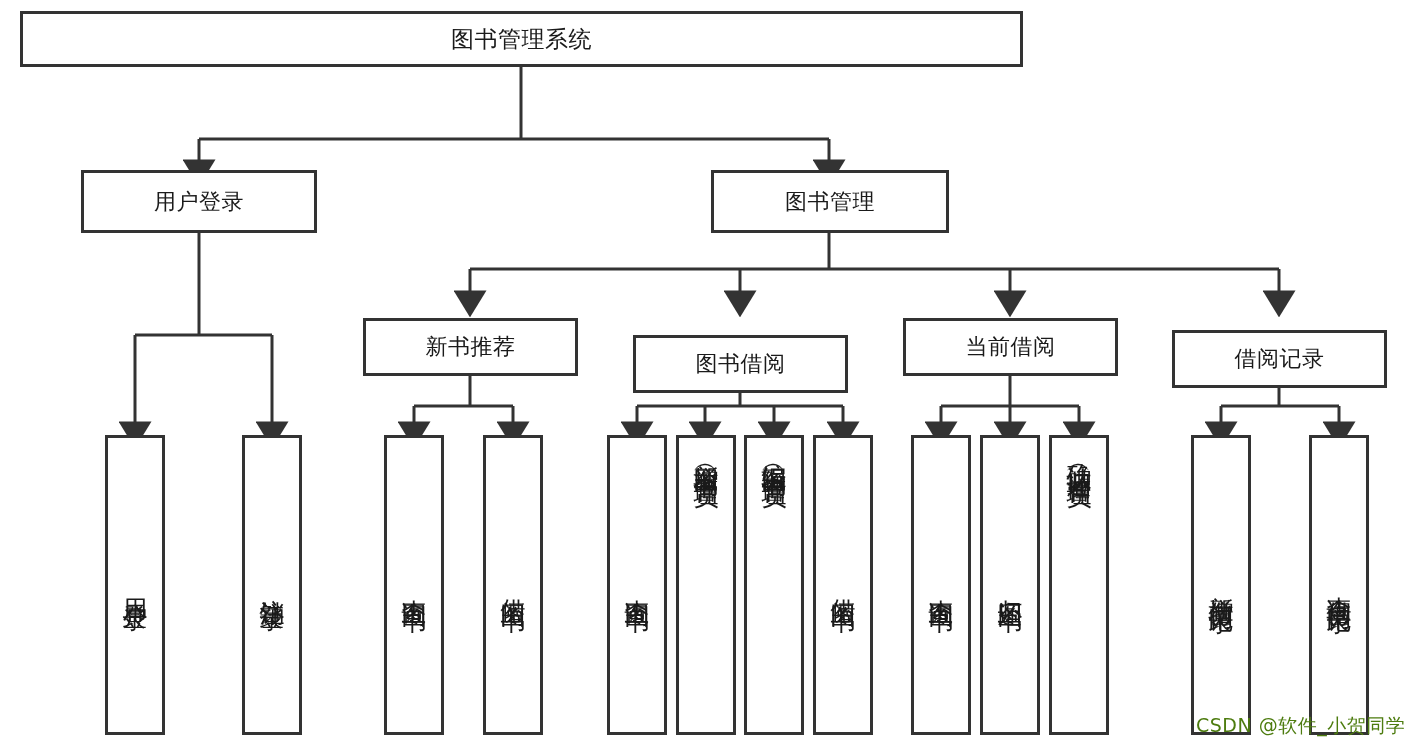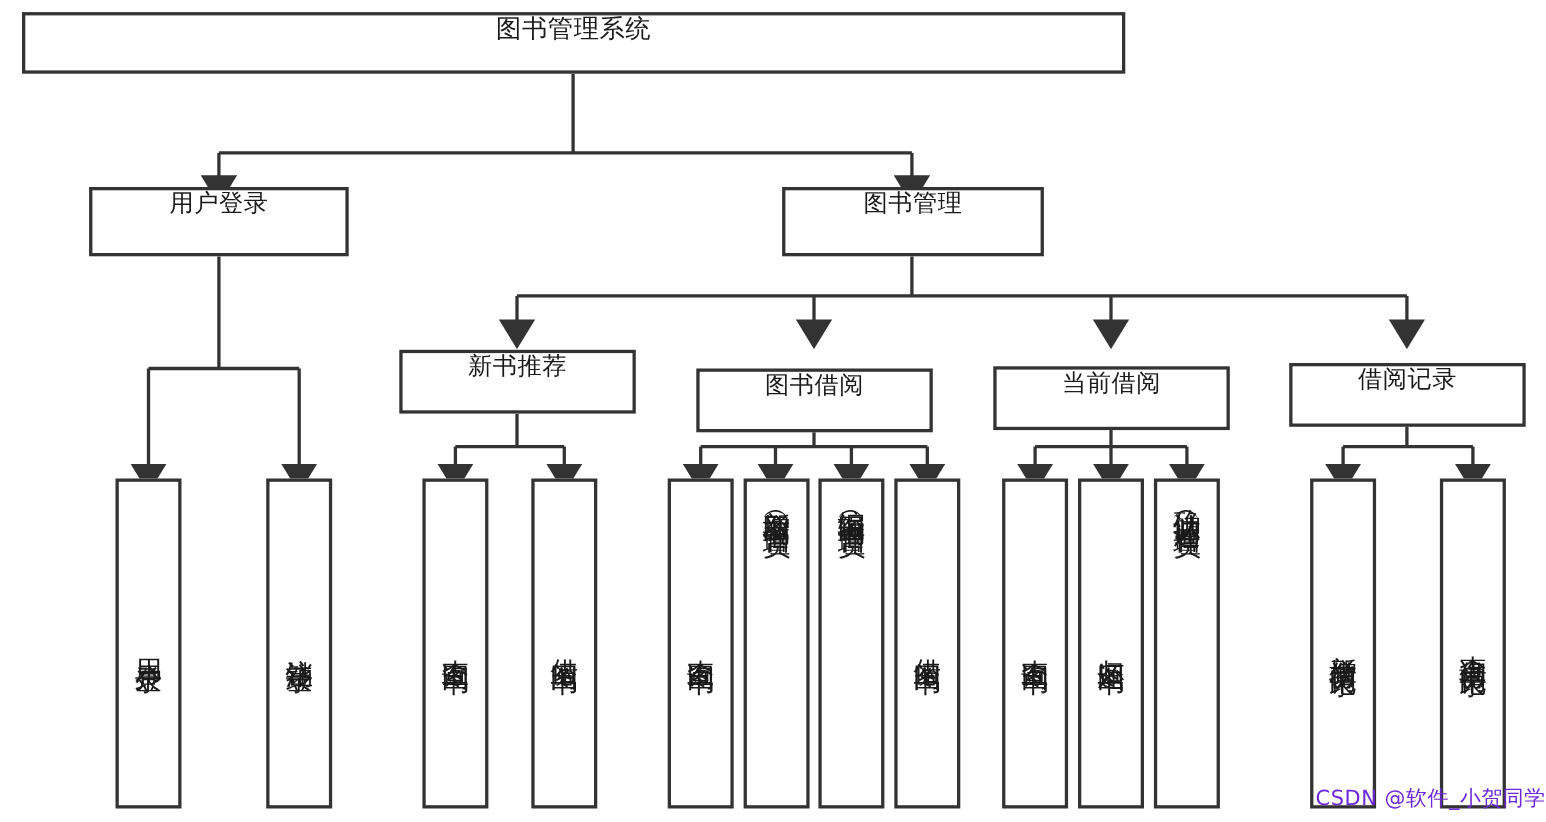--- a/index.html
+++ b/index.html
@@ -27,21 +27,21 @@
     width: 1405px;
     height: 747px;
     pointer-events: none;
   }
   .node {
     position: absolute;
     box-sizing: border-box;
     background: #ffffff;
     border: 3px solid #333333;
     display: flex;
-    align-items: flex-start;
+    align-items: center;
     justify-content: center;
     z-index: 2;
   }
   .node-label {
     color: #1a1a1a;
     letter-spacing: 0.5px;
     white-space: nowrap;
     line-height: 1.15;
   }
   
@@ -58,21 +58,21 @@
     writing-mode: vertical-rl;
     text-orientation: upright;
     font-size: 25px;
     letter-spacing: 3px;
     line-height: 1;
     white-space: nowrap;
   }
   .node.leaf.centered { align-items: center; padding-top: 0; }
   .watermark {
     position: absolute;
-    color: #6d28d9;
+    color: #4d7c0f;
     font-size: 19px;
     white-space: nowrap;
     z-index: 5;
     letter-spacing: 0.5px;
   }
 </style>
 </head>
 <body>
 
 <div id="canvas">
@@ -139,21 +139,21 @@
   <div class="node branch" style="left:711px; top:170px; width:238px; height:63px;">
     <span class="node-label">图书管理</span>
   </div>
 
   <div class="node branch" style="left:363px; top:318px; width:215px; height:58px;">
     <span class="node-label">新书推荐</span>
   </div>
   <div class="node branch" style="left:633px; top:335px; width:215px; height:58px;">
     <span class="node-label">图书借阅</span>
   </div>
-  <div class="node branch" style="left:903px; top:318px; width:215px; height:58px;margin-top:15px;">
+  <div class="node branch" style="left:903px; top:318px; width:215px; height:58px;">
     <span class="node-label">当前借阅</span>
   </div>
   <div class="node branch" style="left:1172px; top:330px; width:215px; height:58px;">
     <span class="node-label">借阅记录</span>
   </div>
 
   <div class="node leaf centered" style="left:105px; top:435px; width:60px; height:300px;">
     <span class="node-label">用户登录</span>
   </div>
   <div class="node leaf centered" style="left:242px; top:435px; width:60px; height:300px;">

